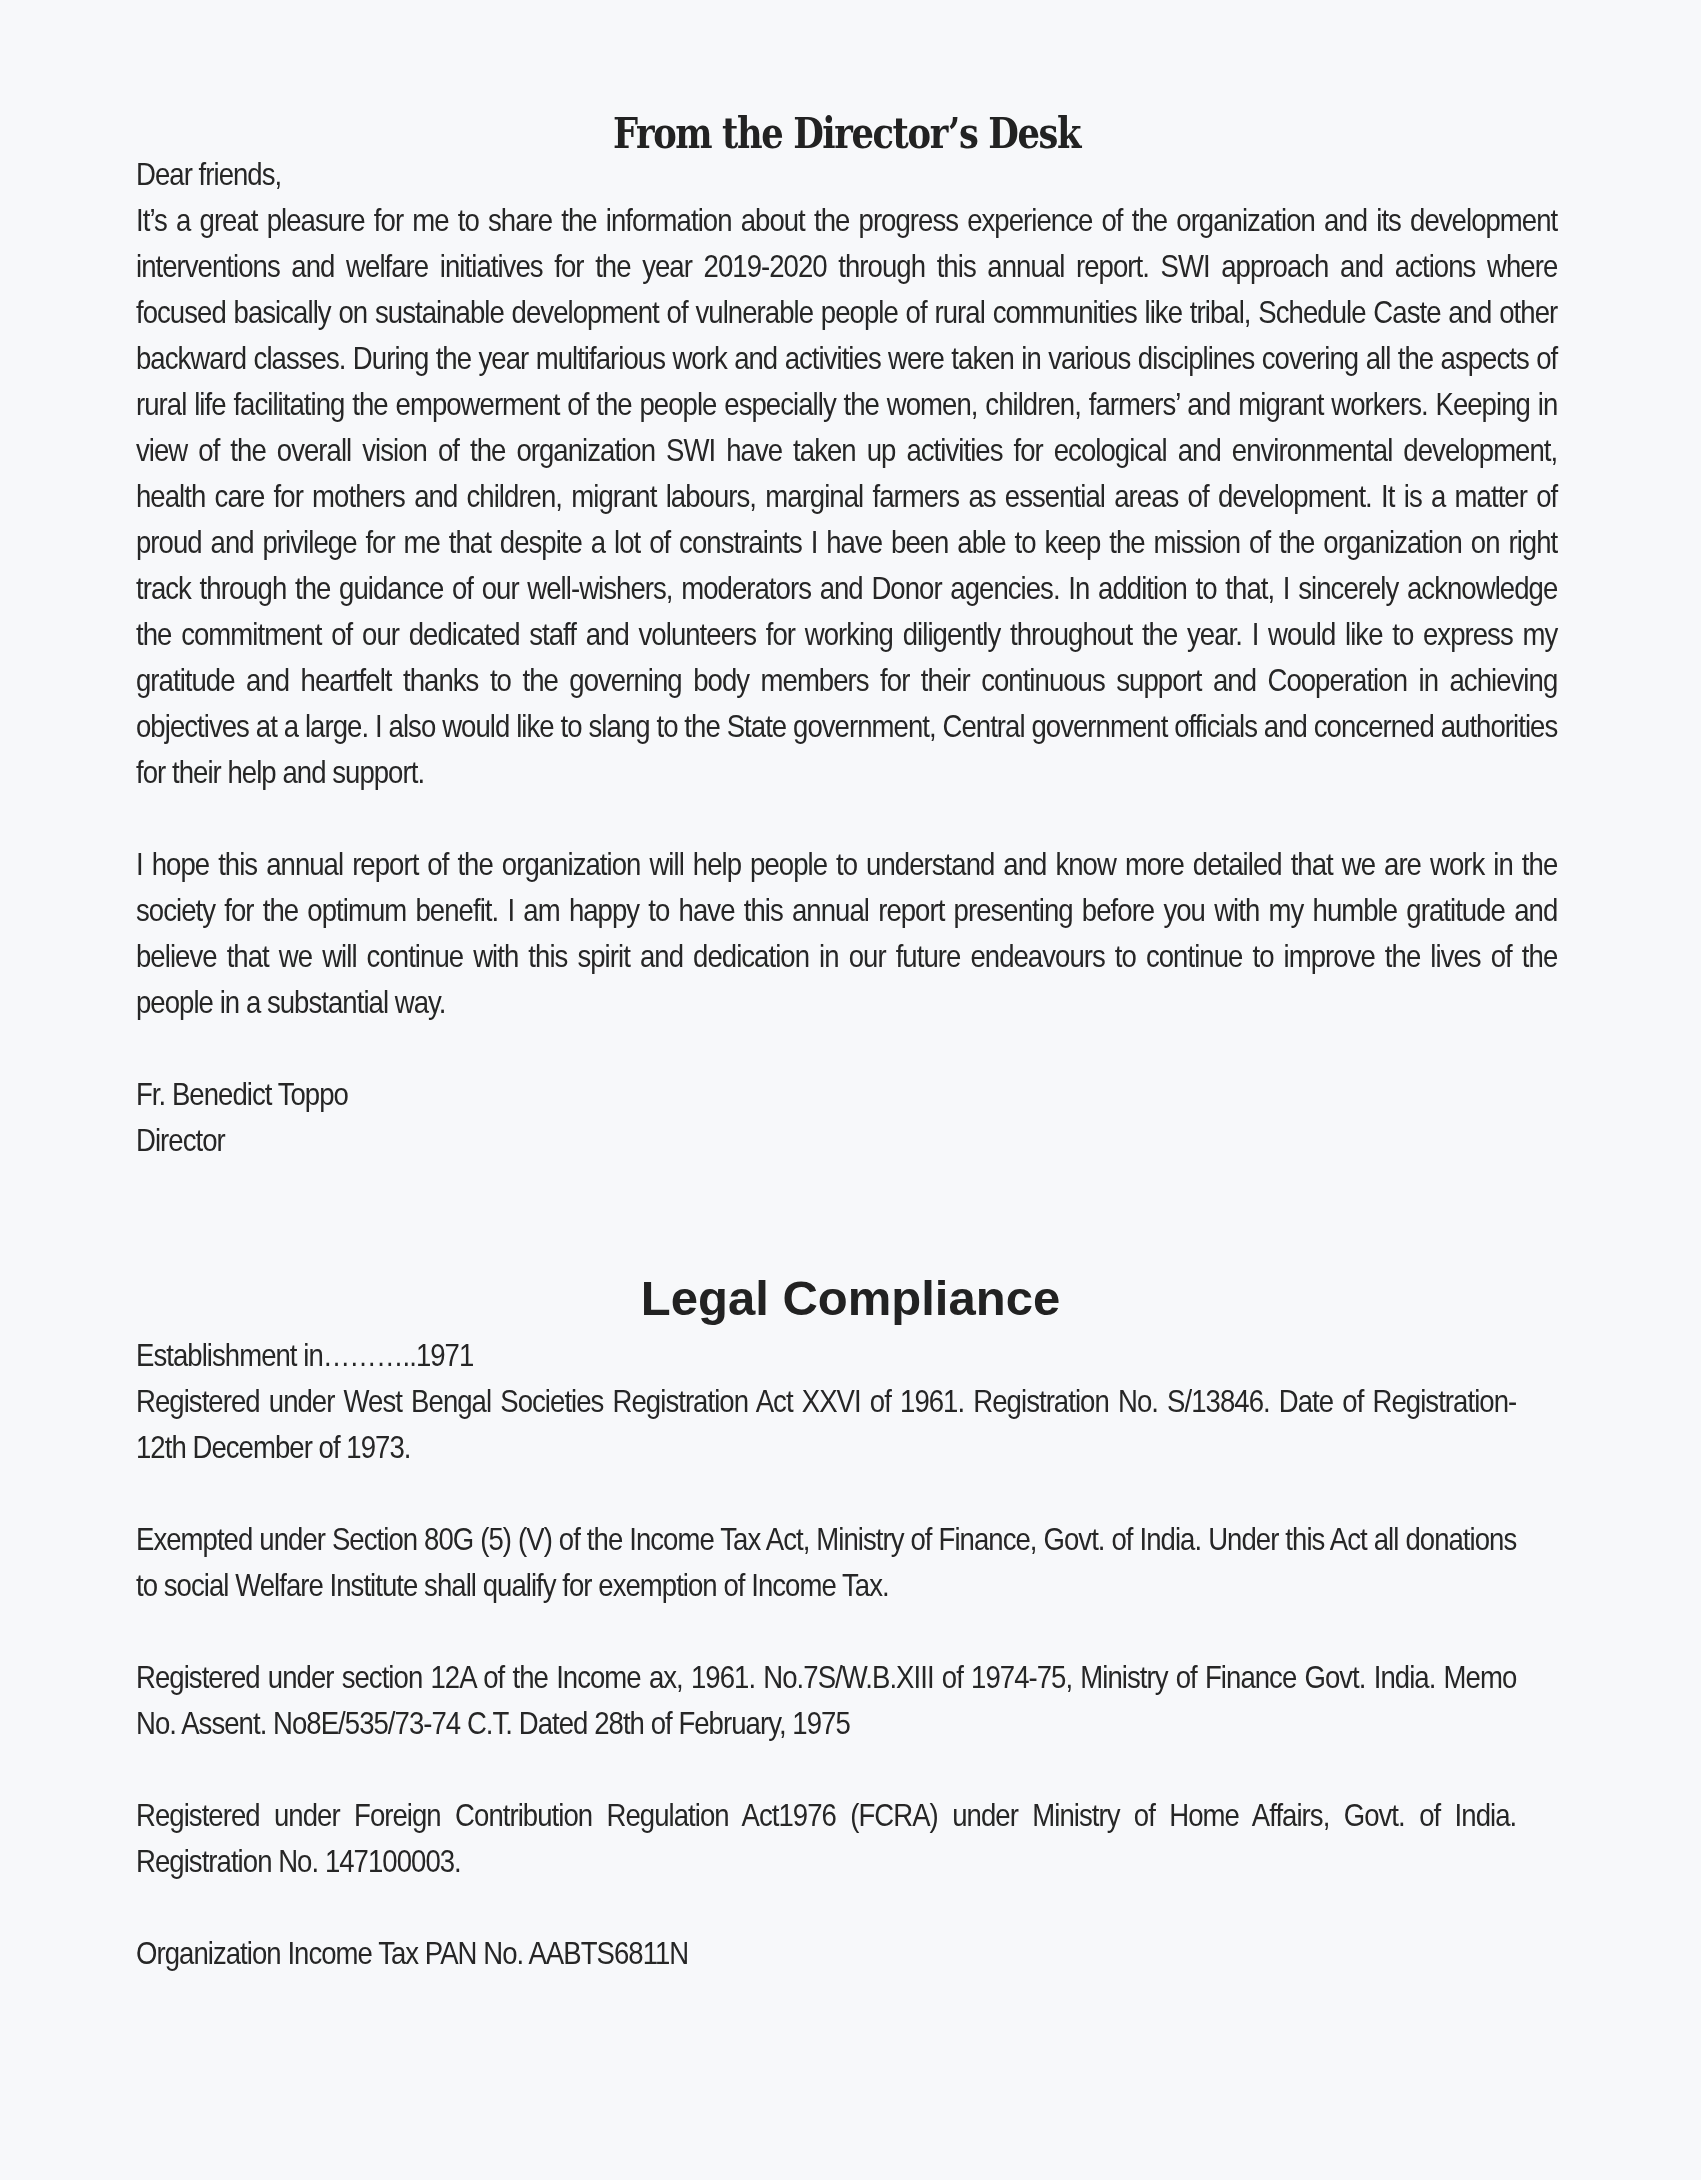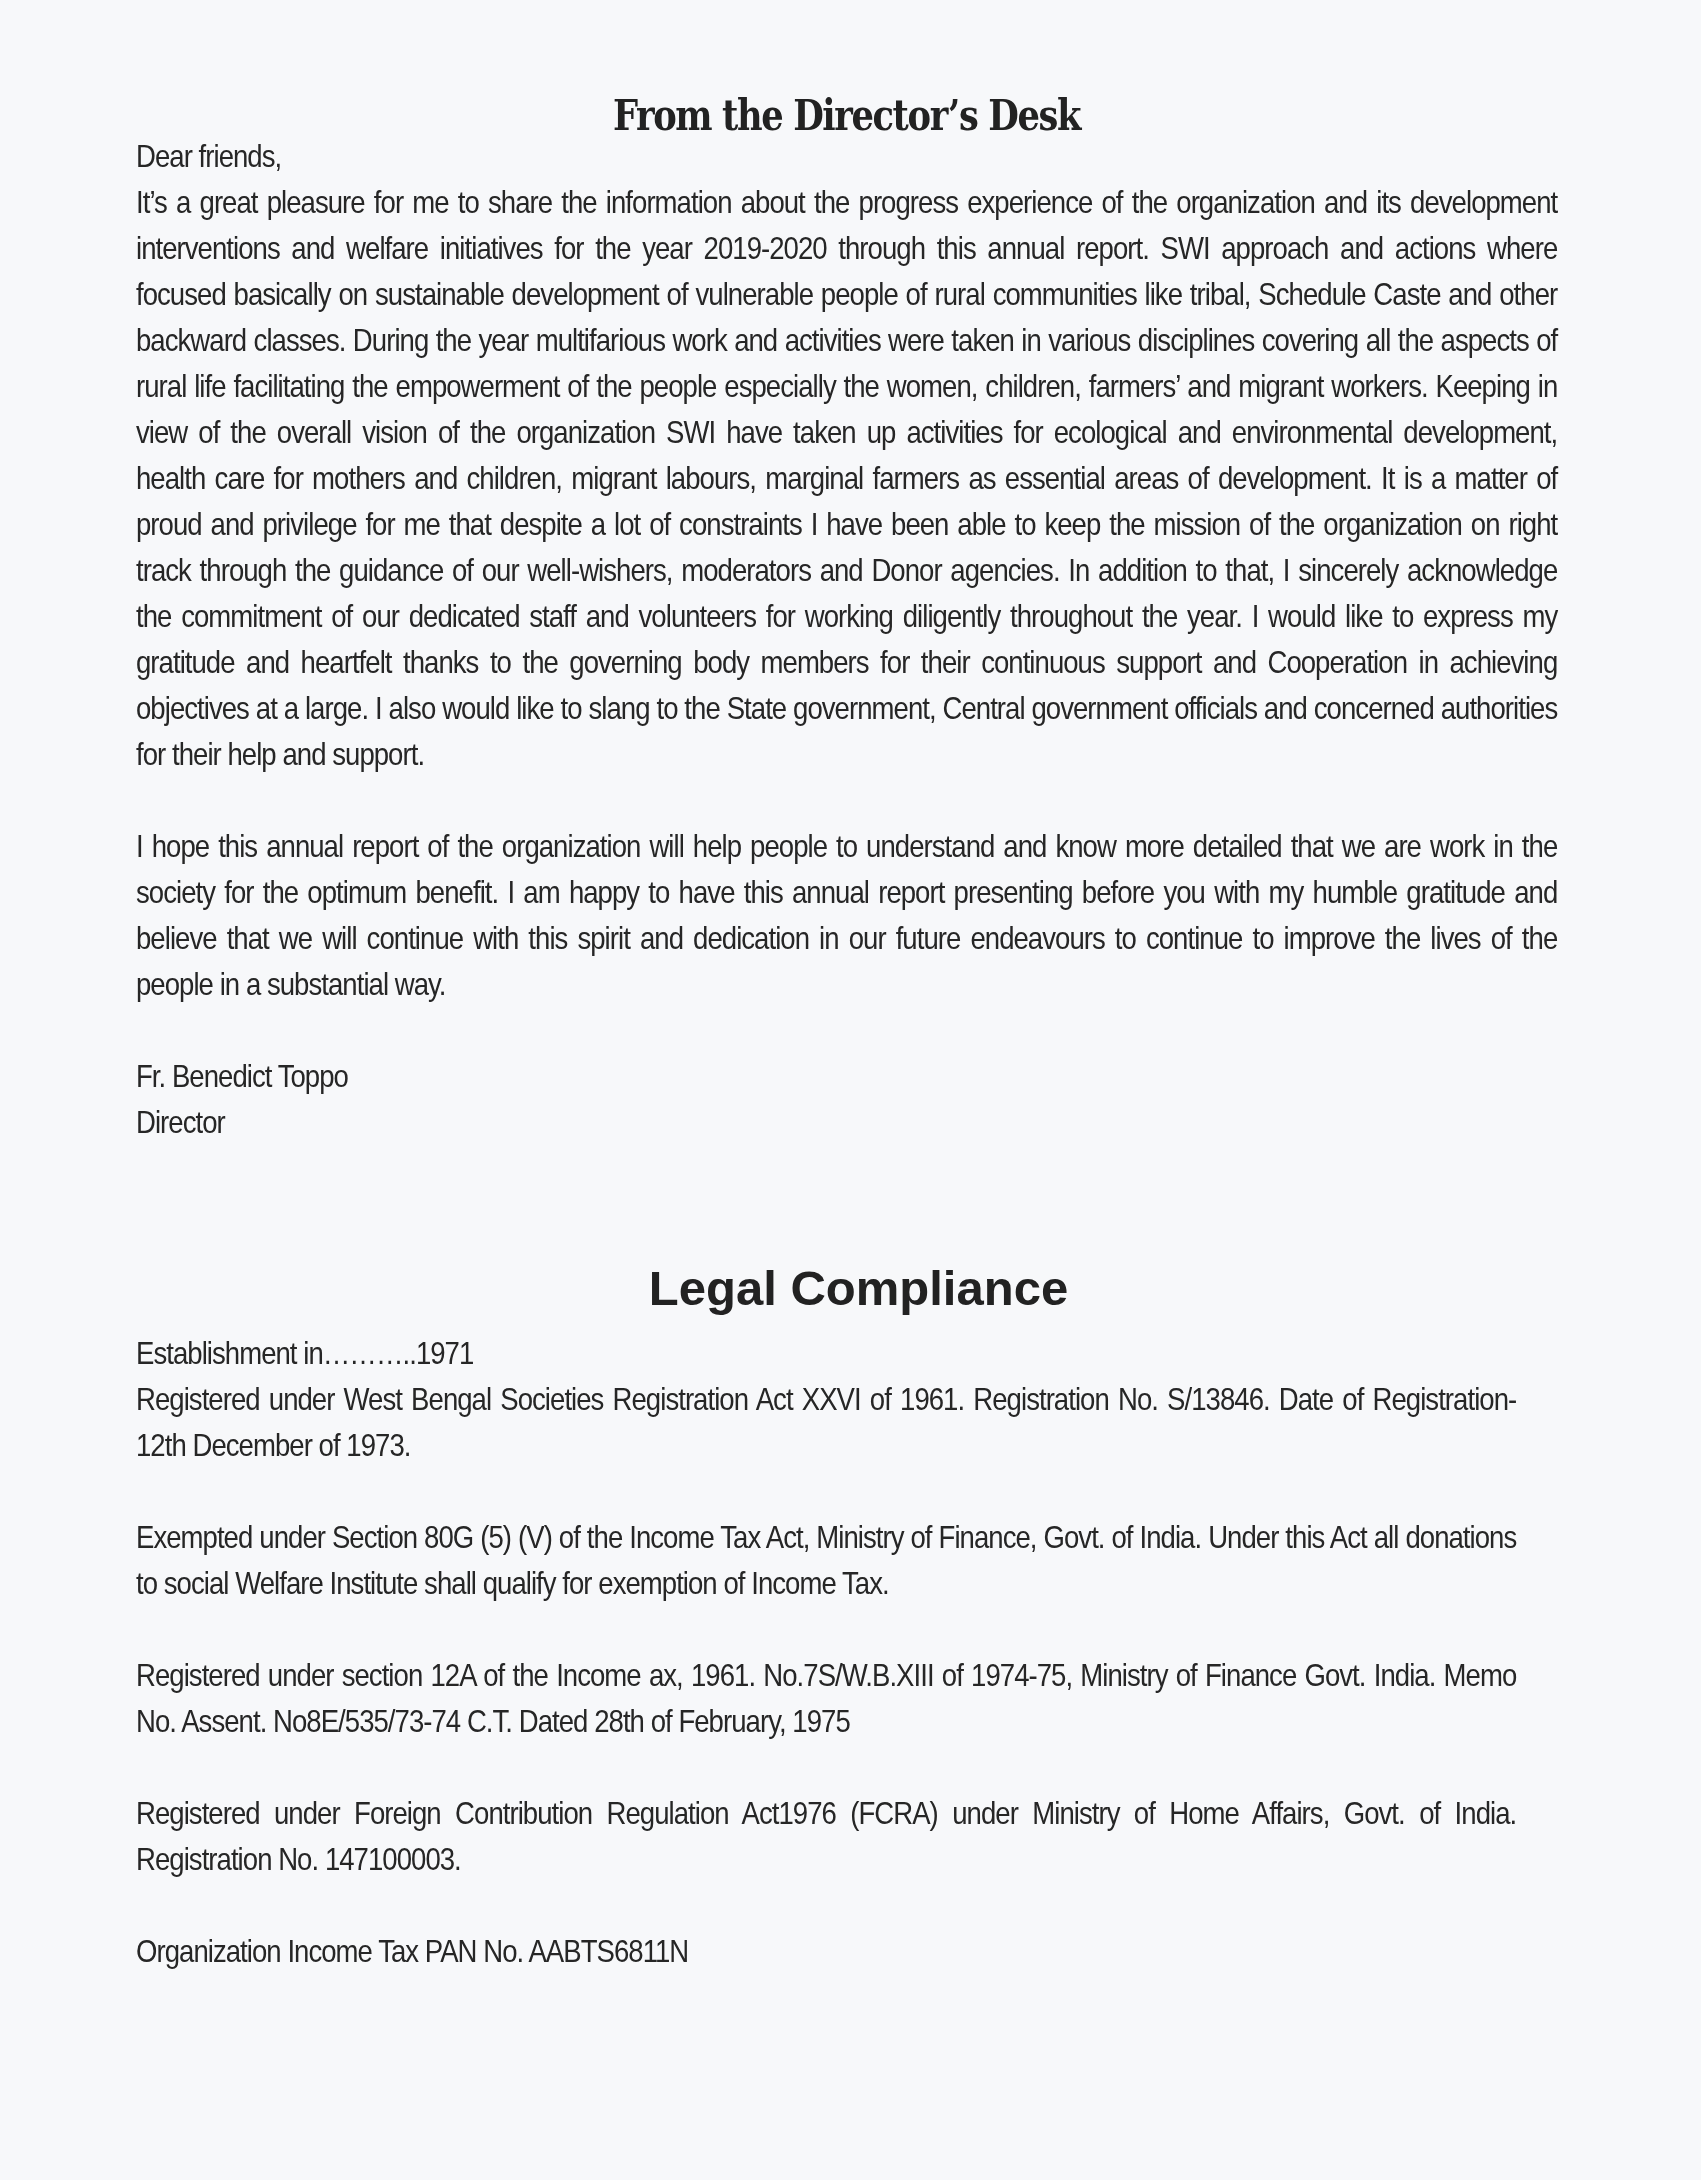--- a/index.html
+++ b/index.html
@@ -10,21 +10,21 @@
     body {
       width: 1702px;
       height: 2181px;
       position: relative;
       overflow: hidden;
       color: #262626;
     }
     .page {
       position: absolute;
       left: 136px;
-      top: 85px;
+      top: 103px;
       width: 1421px;
     }
     .title-serif {
       font-family: "DejaVu Serif", "Liberation Serif", serif;
       font-weight: bold;
       font-size: 43px;
       text-align: center;
       margin: 0;
       line-height: 60px;
       letter-spacing: -1.7px;
@@ -46,21 +46,21 @@
       width: 116.3%;
     }
     .greeting { margin-top: -12px; }
     .para-gap { height: 46px; }
     .sig { margin: 0; }
     .title-sans {
       font-family: "Liberation Sans", sans-serif;
       font-weight: bold;
       font-size: 49px;
       text-align: center;
-      margin: 12px;
+      margin: 4px;
       line-height: 60px;
       color: #222;
     }
     .legal-block {
       width: 1380px;
     }
     .legal-block .body-text {
       width: 116.3%;
     }
   </style>

